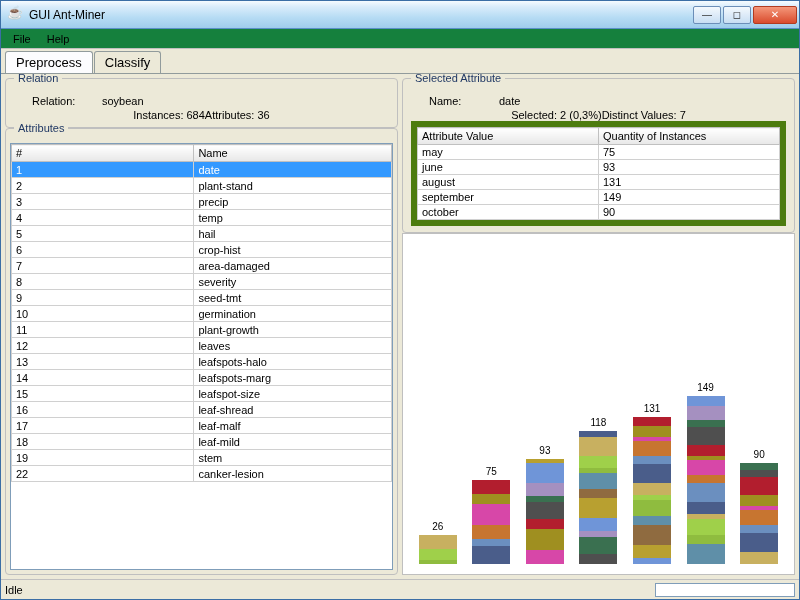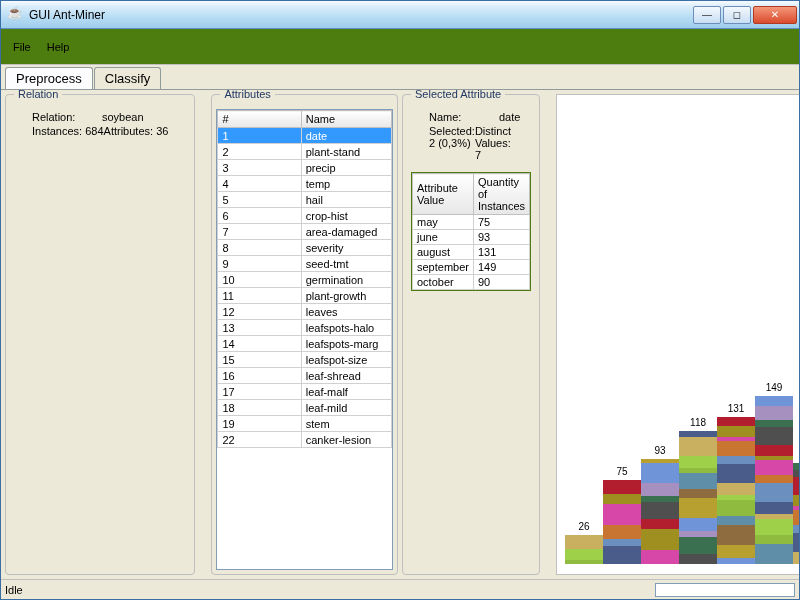--- a/index.html
+++ b/index.html
@@ -52,22 +52,22 @@
     font-size: 10px;
     color: #333;
   }
   .winbtn.close {
     background: linear-gradient(to bottom, #f4977a, #d94b2d);
     color: #fff;
     border-color: #b13b20;
     width: 44px;
   }
   .menubar {
-    height: 36px;
-    background: #4d7c0f;
+    height: 20px;
+    background: #15803d;
     display: flex;
     align-items: center;
     padding: 0 4px;
     border-bottom: 1px solid #c0c0c0;
   }
   .menubar .menuitem {
     padding: 2px 8px;
     cursor: default;
   }
   .tabstrip {
@@ -96,40 +96,41 @@
     background: #ece9d8;
     border-top: 1px solid #919b9c;
     display: flex;
     padding: 4px;
     gap: 4px;
     overflow: hidden;
   }
   .leftcol, .rightcol {
     flex: 1;
     display: flex;
-    gap: 16px;
+    flex-direction: column;
+    gap: 0;
     min-width: 0;
   }
   .groupbox {
     border: 1px solid #bfbfbf;
     border-radius: 4px;
     padding: 14px 8px 6px 8px;
     position: relative;
   }
   .groupbox-title {
     position: absolute;
     top: -7px;
     left: 8px;
     background: #ece9d8;
     padding: 0 4px;
     color: #203864;
   }
   .relation-row { display: flex; margin: 2px 0 2px 18px; }
   .relation-row .lbl { width: 70px; }
-  .relation-flex { display: flex; justify-content: space-between; margin: 0 18px; }
+  .relation-flex { display: flex; justify-content: center; margin: 0 18px; }
   .attr-panel {
     flex: 1;
     border: 1px solid #bfbfbf;
     border-radius: 4px;
     padding: 14px 4px 4px 4px;
     position: relative;
     display: flex;
     flex-direction: column;
     min-height: 0;
   }
@@ -156,22 +157,22 @@
     border: 1px solid #d0d0d0;
     padding: 1px 4px;
     height: 16px;
   }
   tr.selected td {
     background: #3399ff;
     color: #fff;
   }
   .values-table {
     background: #fff;
-    border: 1px solid #4d7c0f;
-    margin-top: 11px;
+    border: 6px solid #4d7c0f;
+    margin-top: 0;
   }
   .values-table table { width: 100%; border-collapse: collapse; font-size: 11px; }
   .values-table th {
     background: linear-gradient(to bottom, #fff, #e7e7e7);
     border: 1px solid #c0c0c0;
     text-align: left;
     padding: 2px 4px;
     font-weight: normal;
   }
   .values-table td {

